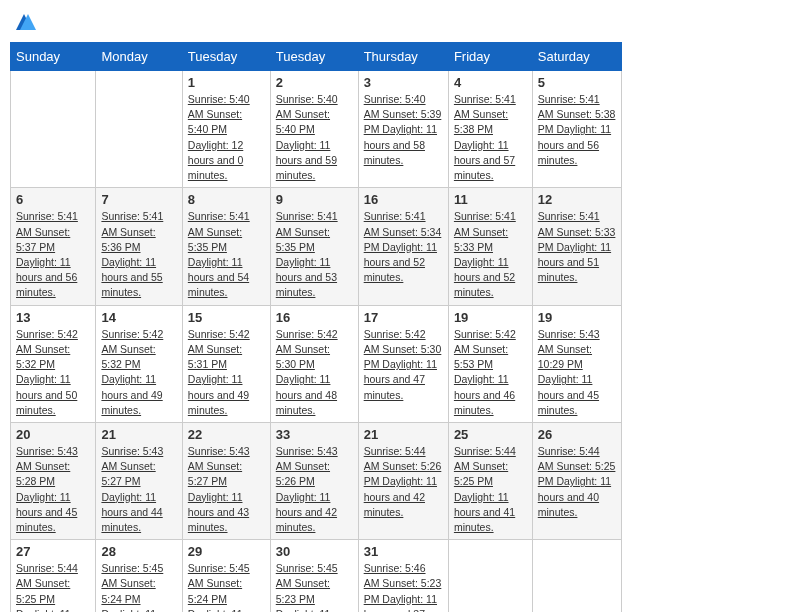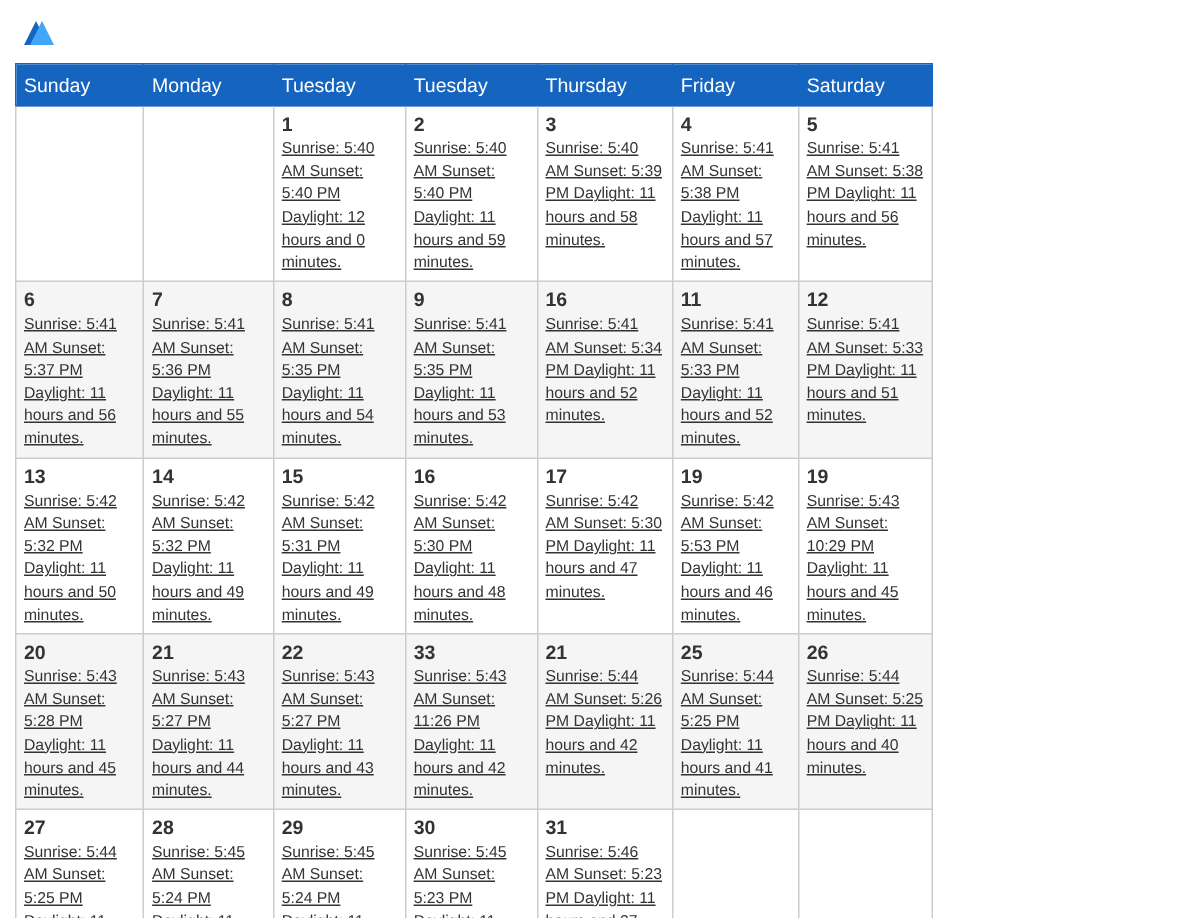--- a/index.html
+++ b/index.html
@@ -272,21 +272,21 @@
           </td>
           <td>
             <span class="day-number">22</span>
             <div class="day-info">Sunrise: 5:43 AM
 Sunset: 5:27 PM
 Daylight: 11 hours and 43 minutes.</div>
           </td>
           <td>
             <span class="day-number">33</span>
             <div class="day-info">Sunrise: 5:43 AM
-Sunset: 11:26 PM
+Sunset: 5:26 PM
 Daylight: 11 hours and 42 minutes.</div>
           </td>
           <td>
             <span class="day-number">21</span>
             <div class="day-info">Sunrise: 5:44 AM
 Sunset: 5:26 PM
 Daylight: 11 hours and 42 minutes.</div>
           </td>
           <td>
             <span class="day-number">25</span>

